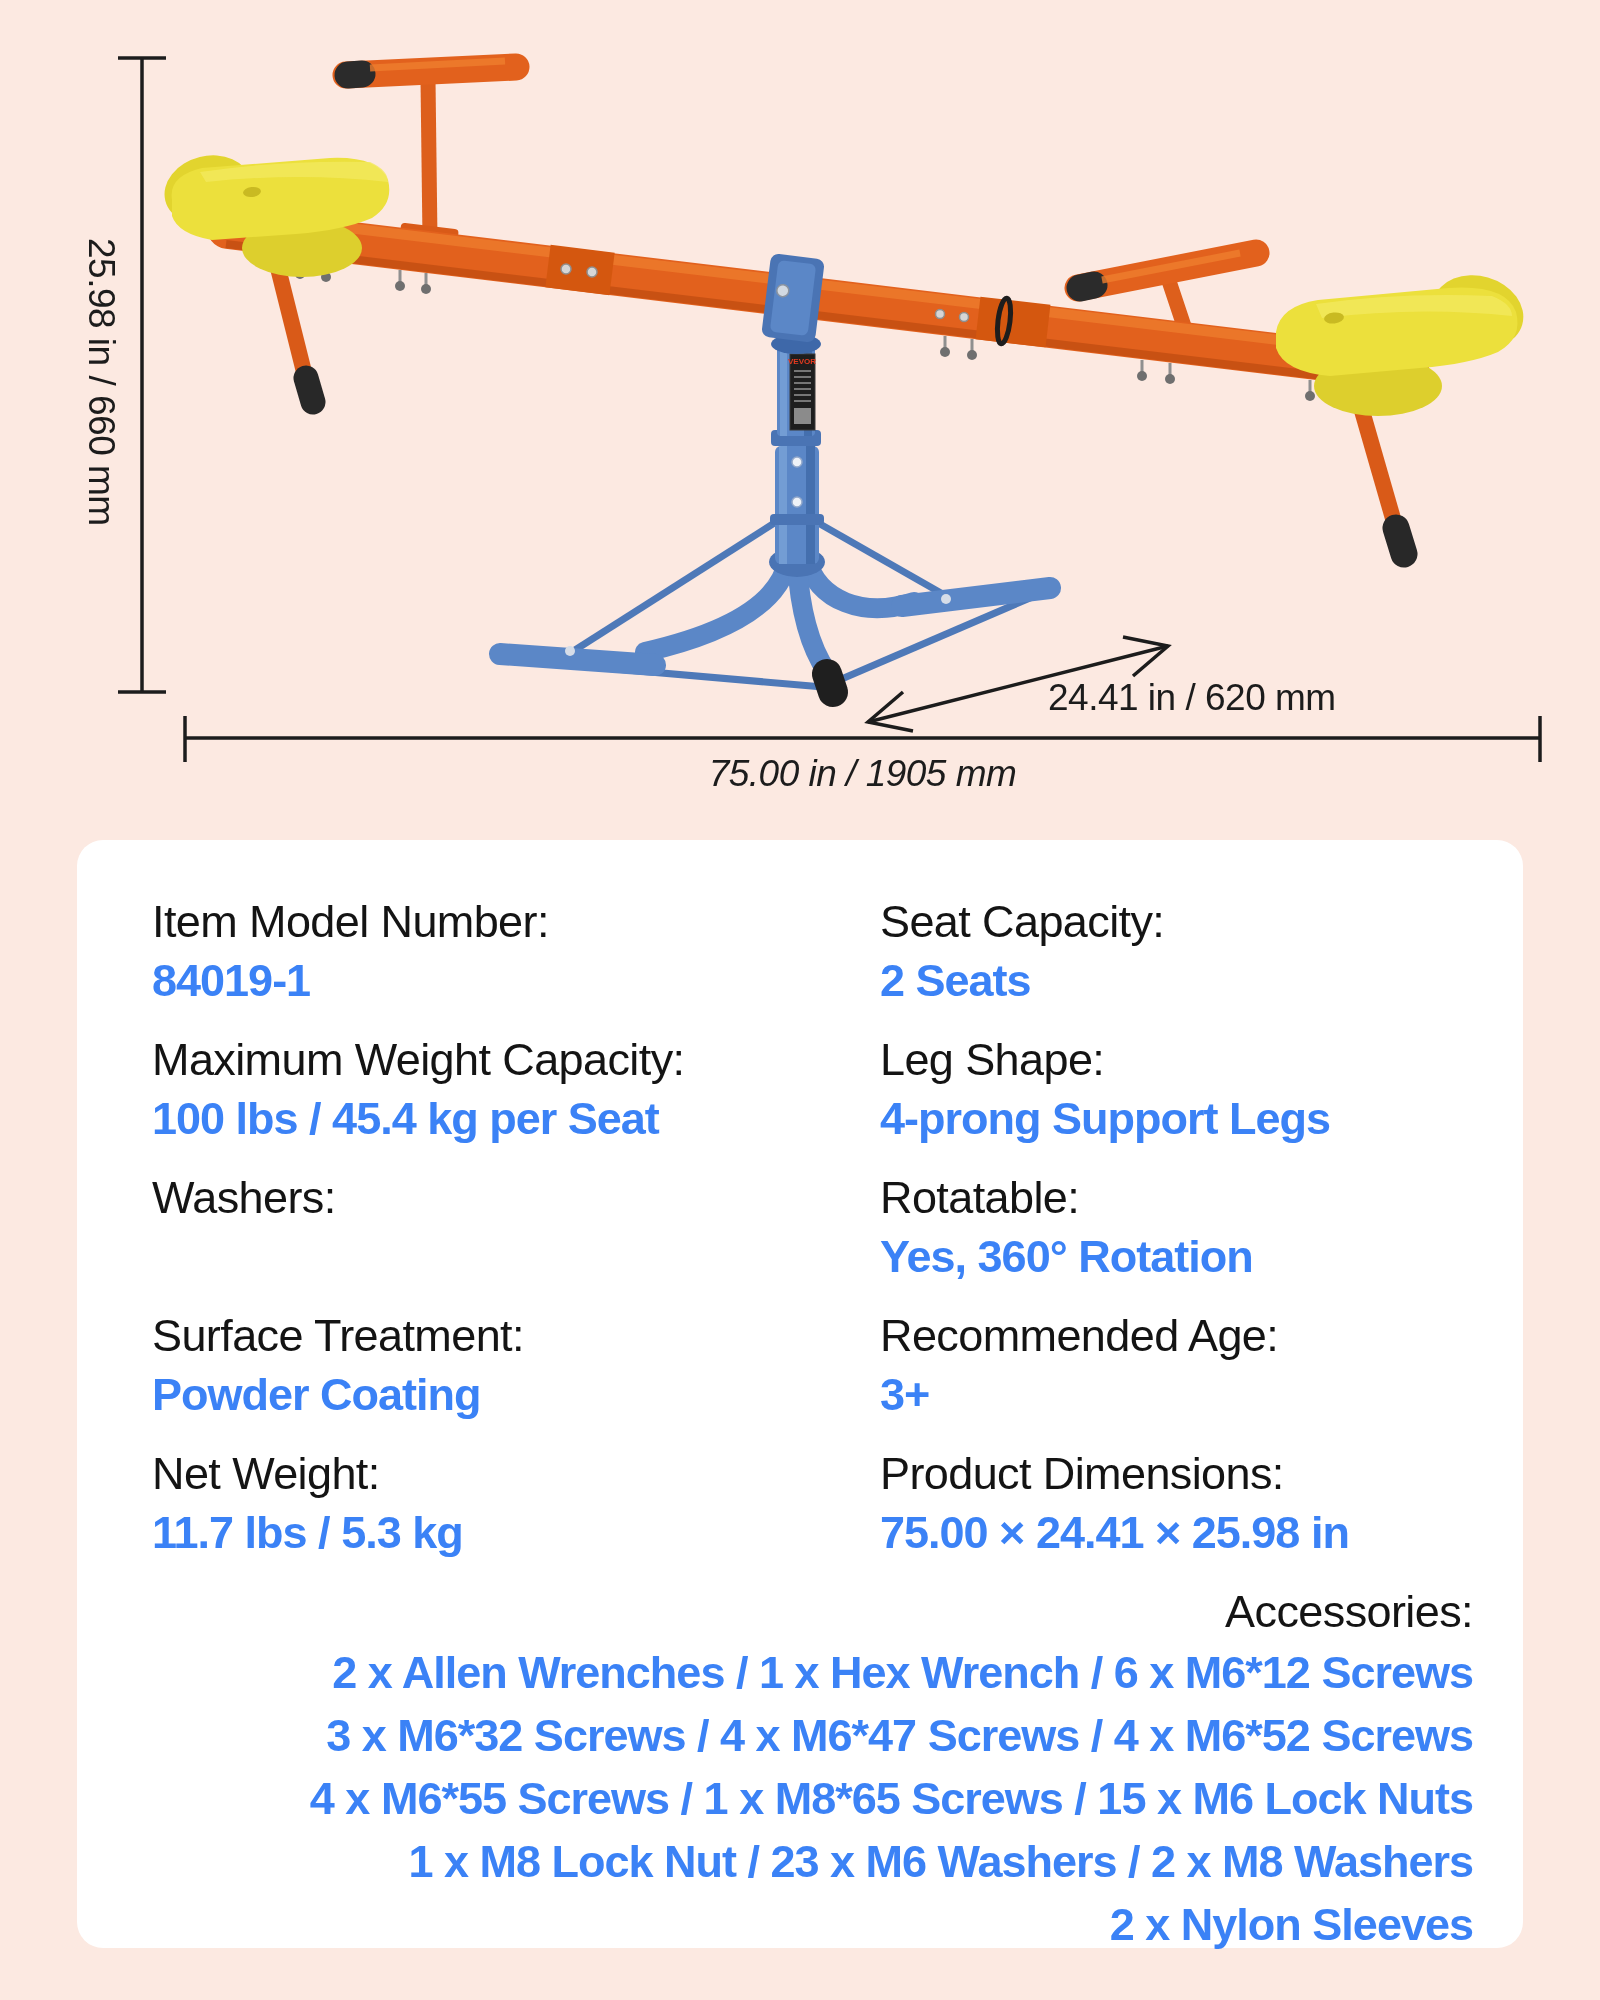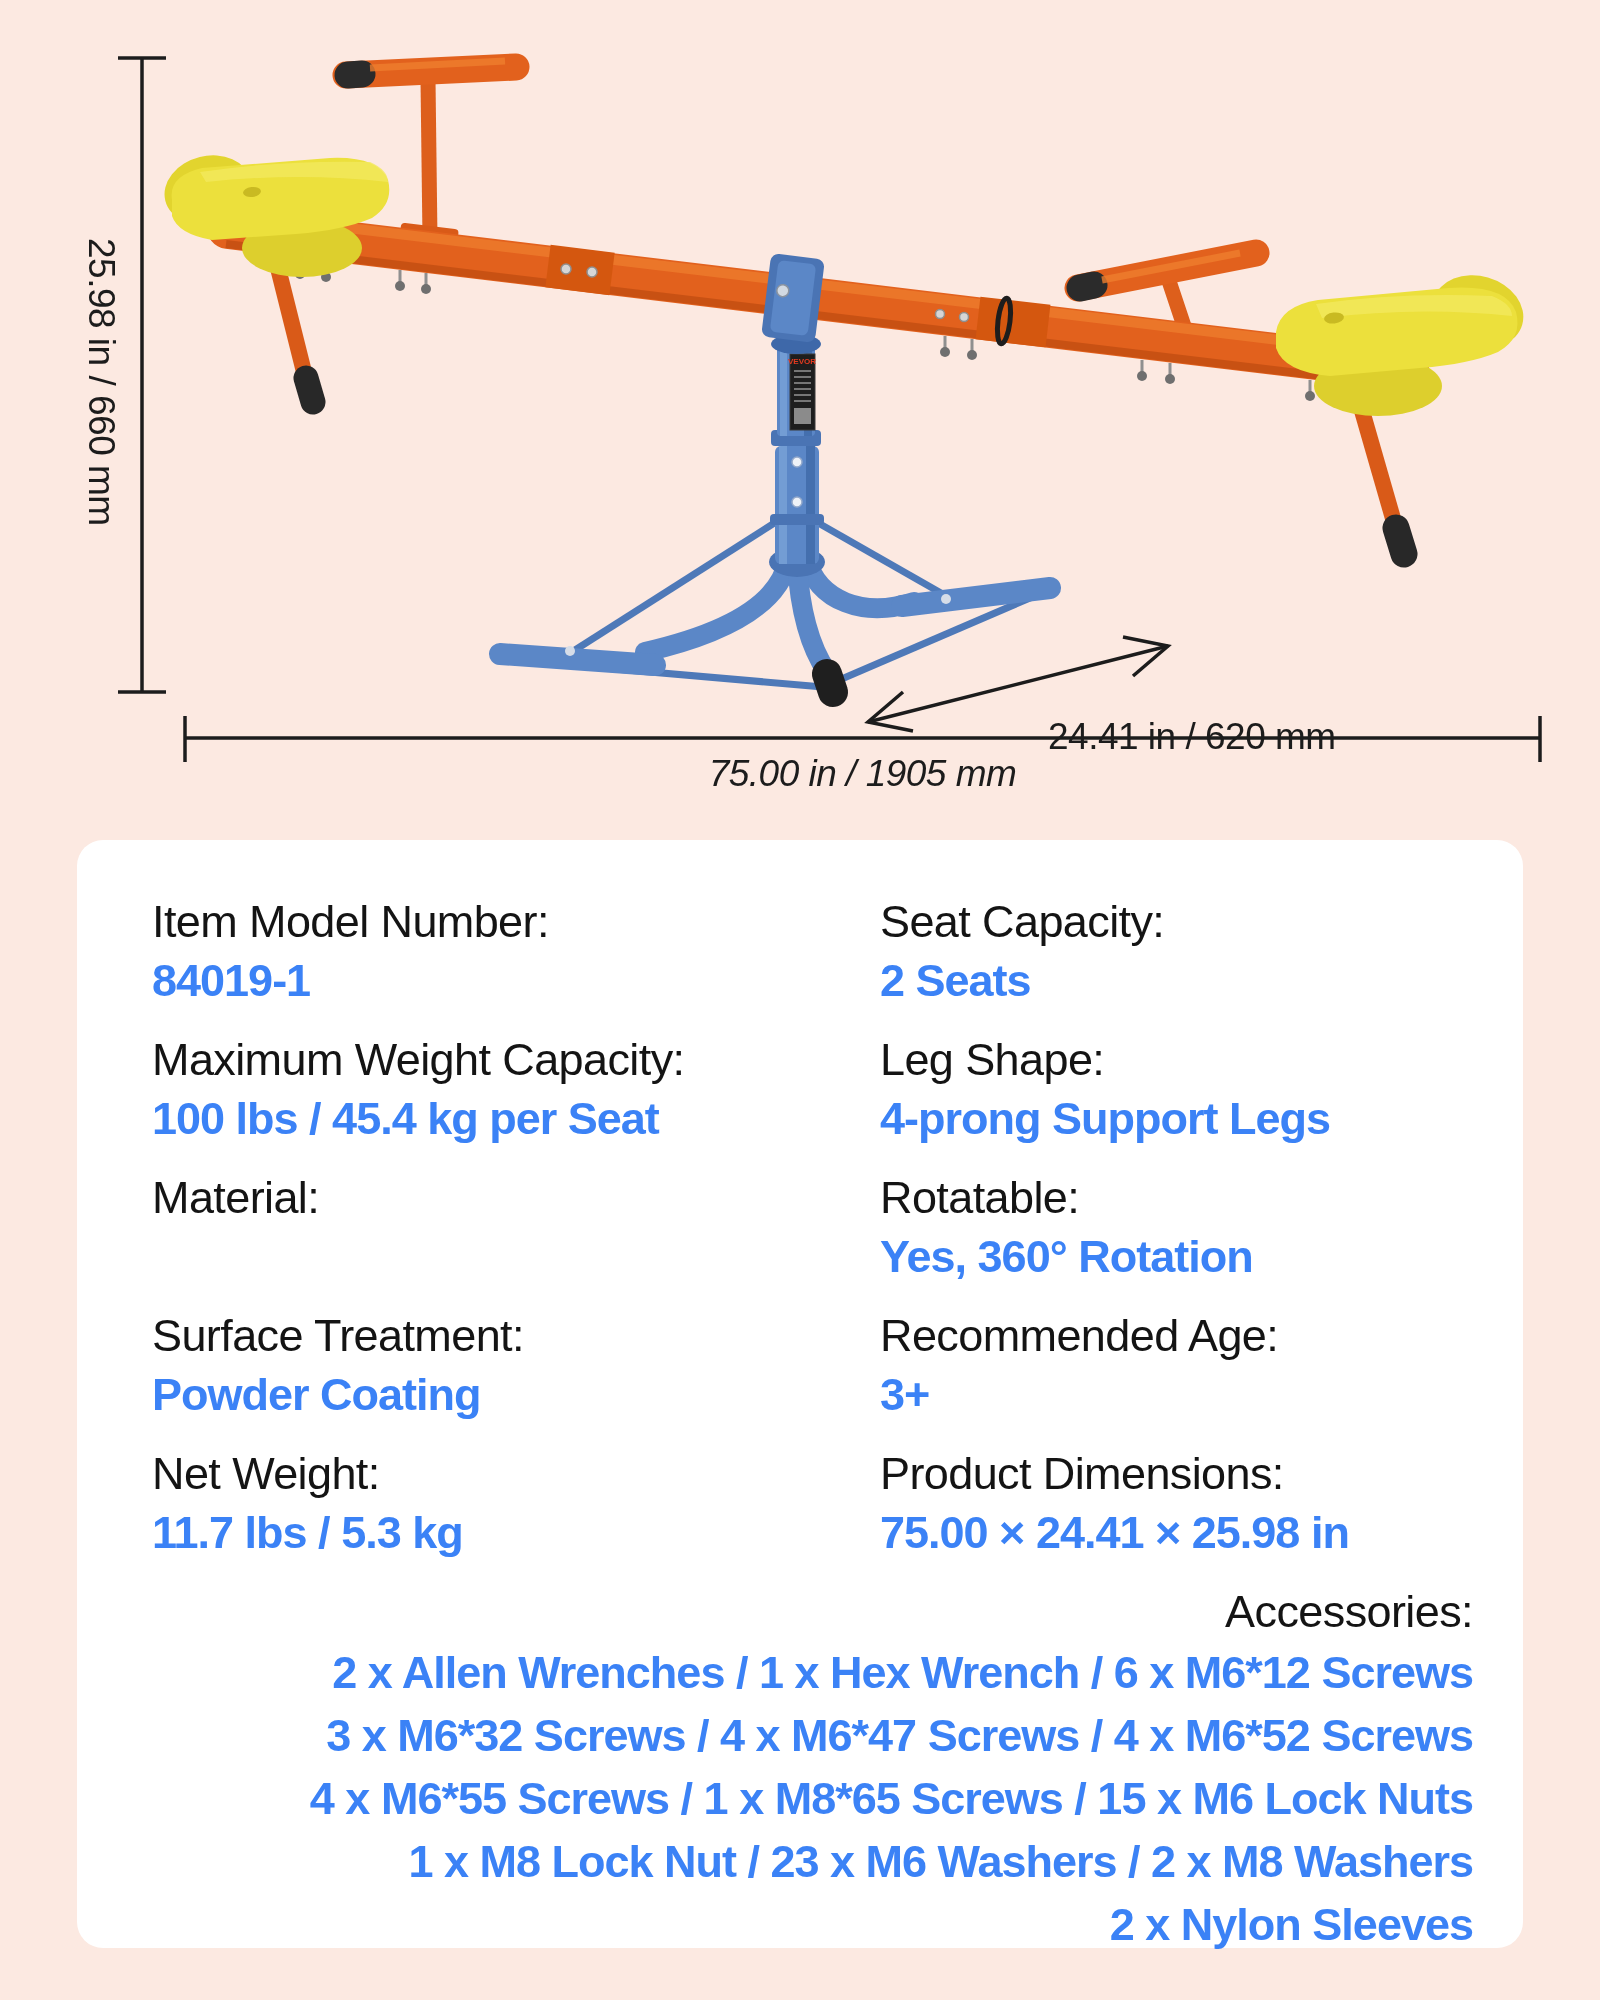--- a/index.html
+++ b/index.html
@@ -13,21 +13,21 @@
   .diagram svg{position:absolute;left:0;top:0;}
   .dim{
     position:absolute;color:#1c1c1c;font-size:37px;letter-spacing:-0.5px;
     white-space:nowrap;line-height:1.1;
   }
   .dim-v{
     left:80px;top:238px;
     writing-mode:vertical-rl;
   }
   .dim-h{left:185px;top:754px;width:1355px;text-align:center;font-style:italic;}
-  .dim-d{left:1048px;top:678px;margin-top:39px;}
+  .dim-d{left:1048px;top:678px;}
   .card{
     position:absolute;left:77px;top:840px;width:1446px;height:1108px;
     background:#ffffff;border-radius:26px;
     box-sizing:border-box;
     padding:56px 50px 20px 75px;
   }
   .spec-grid{
     display:grid;grid-template-columns:728px 1fr;
     grid-row-gap:26px;grid-column-gap:0;
   }
@@ -226,21 +226,21 @@
       <div class="pair">
         <div class="label">Maximum Weight Capacity:</div>
         <div class="value">100 lbs / 45.4 kg per Seat</div>
       </div>
       <div class="pair">
         <div class="label">Leg Shape:</div>
         <div class="value">4-prong Support Legs</div>
       </div>
 
       <div class="pair">
-        <div class="label">Material:</div>
+        <div class="label">Washers:</div>
       </div>
       <div class="pair">
         <div class="label">Rotatable:</div>
         <div class="value">Yes, 360° Rotation</div>
       </div>
 
       <div class="pair">
         <div class="label">Surface Treatment:</div>
         <div class="value">Powder Coating</div>
       </div>

